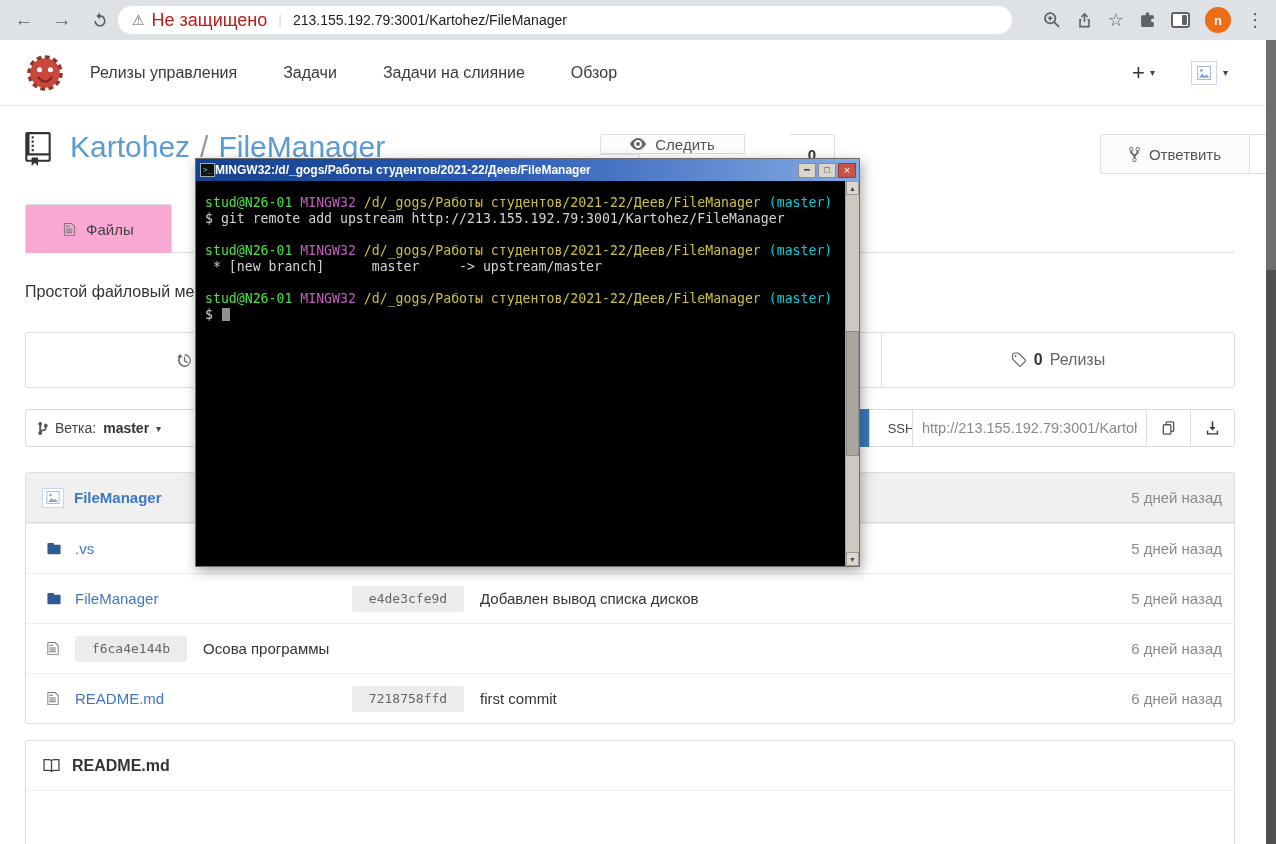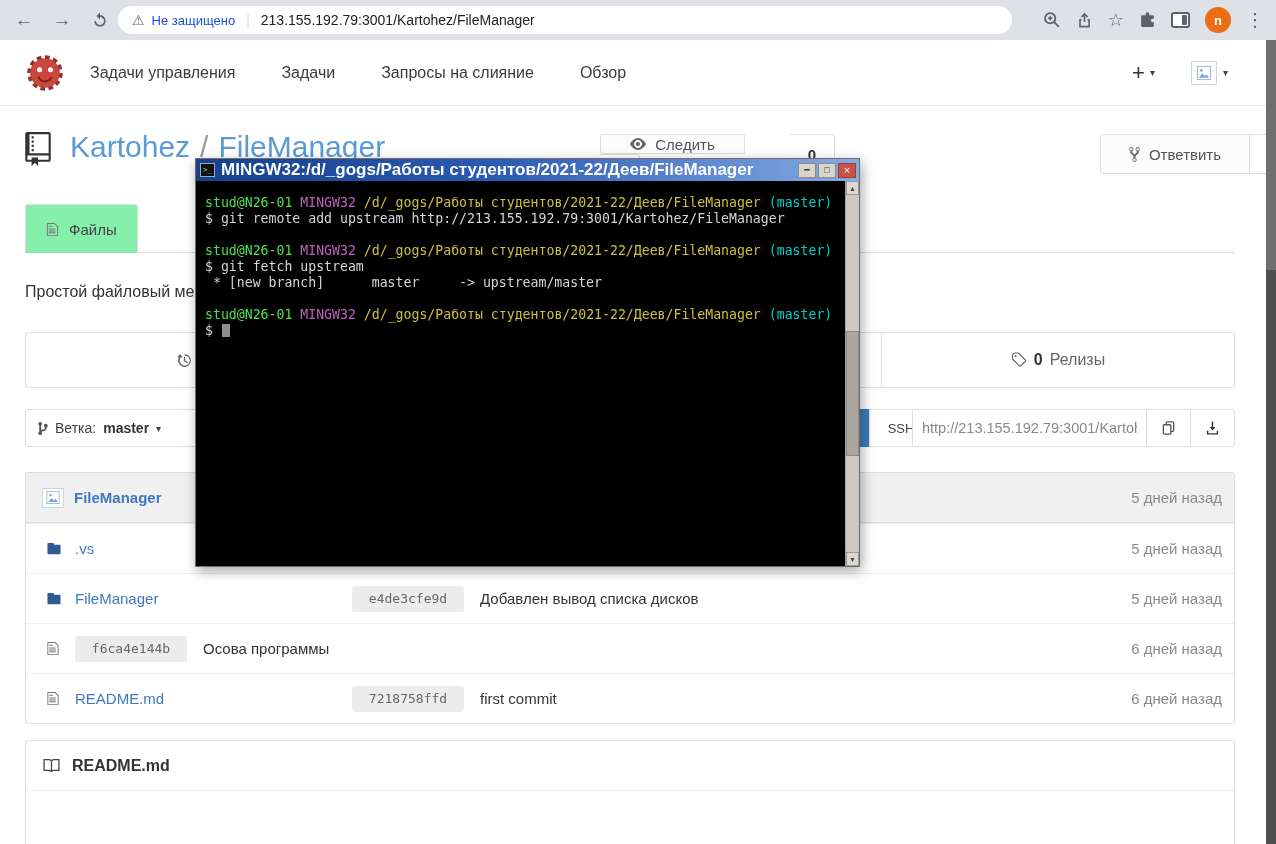--- a/index.html
+++ b/index.html
@@ -7,21 +7,21 @@
   body { font-family:"Liberation Sans","DejaVu Sans",sans-serif; background:#fff; }
   #page { position:relative; width:1276px; height:844px; background:#fff; overflow:hidden; }
   a { text-decoration:none; color:inherit; cursor:pointer; }
 
   
   .browser-bar { position:absolute; top:0; left:0; width:1276px; height:40px; background:#dee1e6; display:flex; align-items:center; z-index:5; }
   .bnav { display:flex; align-items:center; padding-left:10px; gap:10px; }
   .nav-btn { width:28px; height:28px; display:flex; align-items:center; justify-content:center; color:#5f6368; font-size:19px; border-radius:50%; }
   .addr { position:absolute; left:118px; top:6px; width:894px; height:28px; background:#fff; border-radius:14px; display:flex; align-items:center; padding:0 14px; gap:7px; }
   .warn-icon { color:#5f6368; font-size:14px; }
-  .sec-text { color:#1d4ed8; font-size:13px; white-space:nowrap; }
+  .sec-text { color:#b91c1c; font-size:18px; white-space:nowrap; }
   .addr-div { color:#dadce0; font-size:14px; margin:0 4px; }
   .url-text { color:#202124; font-size:14px; white-space:nowrap; }
   .bicons { position:absolute; right:0; top:0; height:40px; display:flex; align-items:center; gap:15px; padding-right:12px; }
   .bicon { display:flex; align-items:center; justify-content:center; color:#5f6368; }
   .star-glyph { font-size:18px; }
   .kebab { font-size:18px; letter-spacing:0; }
   .panel-icon { width:19px; height:16px; border:2px solid #5f6368; border-radius:3px; position:relative; background:#fff; }
   .panel-icon::after { content:""; position:absolute; right:1px; top:1px; bottom:1px; width:5px; background:#5f6368; border-radius:1px; }
   .profile-circle { width:26px; height:26px; border-radius:50%; background:#ec6d13; color:#fff; display:flex; align-items:center; justify-content:center; font-size:13px; font-weight:bold; }
 
@@ -45,21 +45,21 @@
   .btn-group { position:absolute; top:6px; height:40px; display:flex; }
   .g-watch { left:575px;flex-direction:column; }  .g-star { left:765px; }  .g-fork { left:1075px; }
   .act-btn { height:40px; background:#fcfcfc; border:1px solid #dedede; border-radius:3px 0 0 3px; display:flex; align-items:center; justify-content:center; gap:9px; color:#555; font-size:15px; padding:0 16px; }
   .act-count { height:40px; background:#fff; border:1px solid #dedede; border-left:none; border-radius:0 3px 3px 0; display:flex; align-items:center; justify-content:center; font-size:15px; font-weight:bold; color:#333; }
   .g-watch .act-btn { width:145px; } .g-watch .act-count { width:40px; }
   .g-star .act-btn { width:185px; } .g-star .act-count { width:45px; }
   .g-fork .act-btn { width:150px; } .g-fork .act-count { width:45px; }
 
   
   .tabs { position:absolute; top:204px; left:25px; width:1210px; height:49px; border-bottom:1px solid #ddd; }
-  .tab-active { position:absolute; left:0; top:0; height:50px; padding:0 20px; display:flex; align-items:center; gap:10px; background:#86efac; border:1px solid #ddd; border-bottom:1px solid #fff; border-radius:3px 3px 0 0; font-size:15px; color:#444; z-index:2; }
+  .tab-active { position:absolute; left:0; top:0; height:50px; padding:0 37px; display:flex; align-items:center; gap:10px; background:#f9a8d4; border:1px solid #ddd; border-bottom:1px solid #fff; border-radius:3px 3px 0 0; font-size:15px; color:#444; z-index:2; }
 
   .repo-desc { position:absolute; top:283px; left:25px; font-size:16px; color:#333; }
 
   
   .stats-bar { position:absolute; top:332px; left:25px; width:1210px; height:56px; border:1px solid #ddd; border-radius:3px; display:flex; }
   .stat-seg { flex:1; display:flex; align-items:center; justify-content:center; gap:7px; color:#666; font-size:16px; }
   .stat-seg + .stat-seg { border-left:1px solid #ddd; }
   .seg-commits { justify-content:flex-start; padding-left:150px; }
   .stat-count { font-weight:bold; color:#333; }
 
@@ -93,21 +93,21 @@
   .readme-title { font-size:16px; font-weight:bold; color:#333; }
 
   
   .page-scrollbar { position:absolute; top:40px; right:0; width:10px; height:804px; background:#505050; z-index:40; }
   .page-thumb { position:absolute; top:0; left:0; width:10px; height:230px; background:#6f6f6f; }
 
   
   .term { position:absolute; left:195px; top:158px; width:665px; height:409px; border:1px solid #6e6e6e; background:#000; z-index:50; box-shadow:2px 4px 12px rgba(0,0,0,0.35); }
   .term-title { position:absolute; top:0; left:0; right:0; height:22px; background:linear-gradient(90deg,#16418c 0%,#2a5ab4 45%,#85abe4 100%); display:flex; align-items:center; padding:0 3px 0 4px; }
   .term-icon { width:15px; height:14px; background:#111; border:1px solid #9ab; color:#7fe3c0; font-size:7px; line-height:12px; text-align:center; font-family:"DejaVu Sans Mono",monospace; flex:none; }
-  .term-title-text { color:#fff; font-size:17px; font-weight:bold; margin-left:6px; white-space:nowrap; overflow:hidden; flex:1; }
+  .term-title-text { color:#fff; font-size:12px; font-weight:bold; white-space:nowrap; overflow:hidden; flex:1; }
   .term-btns { display:flex; gap:2px; margin-left:6px; }
   .tbtn { width:18px; height:15px; background:#d9d5cd; border:1px solid #8f8b84; color:#333; font-size:9px; display:flex; align-items:center; justify-content:center; line-height:1; }
   .tbtn.close { background:#c85449; border-color:#a03a30; color:#fff; font-size:11px; }
   .term-body { position:absolute; top:22px; left:0; right:14px; bottom:0; background:#000; padding:14px 0 0 9px; overflow:hidden; font-family:"DejaVu Sans Mono","Liberation Mono",monospace; font-size:13.2px; color:#d4d4d4; }
   .tline { white-space:pre; min-height:16px; line-height:16px; }
   .c-green { color:#4be14b; } .c-mag { color:#c15fc1; } .c-yel { color:#cdc13f; } .c-cyan { color:#00cdcd; } .c-white { color:#d4d4d4; }
   .cursor { display:inline-block; width:8px; height:13px; background:#8f8f8f; margin-left:9px; vertical-align:-2px; }
   .term-scroll { position:absolute; top:22px; right:0; bottom:0; width:14px; background:#cdc9c1; border-left:1px solid #a8a49c; }
   .sb-arrow { position:absolute; left:0; width:13px; height:14px; background:#dcd8d0; border:1px solid #999; color:#444; font-size:7px; display:flex; align-items:center; justify-content:center; }
   .sb-up { top:0; } .sb-down { bottom:0; }
@@ -166,23 +166,23 @@
   <div class="gogs-nav">
     <span class="logo">
         <svg viewBox="0 0 36 36" width="38" height="38">
           <circle cx="18" cy="18" r="14" fill="#c9473d"></circle>
           <circle cx="18" cy="18" r="15.2" fill="none" stroke="#93312a" stroke-width="3.2" stroke-dasharray="4.5 3.4"></circle>
           <circle cx="12.8" cy="15" r="2.4" fill="#fff"></circle>
           <circle cx="23.2" cy="15" r="2.4" fill="#fff"></circle>
           <path d="M11.5 21.5c2 3.2 4.7 4.6 6.5 4.6s4.5-1.4 6.5-4.6" fill="none" stroke="#7a241d" stroke-width="2"></path>
         </svg>
       </span>
-    <a class="nav-item">Задачи управления</a>
+    <a class="nav-item">Релизы управления</a>
     <a class="nav-item">Задачи</a>
-    <a class="nav-item">Запросы на слияние</a>
+    <a class="nav-item">Задачи на слияние</a>
     <a class="nav-item">Обзор</a>
     <div class="nav-right">
       <span class="plus-group">
           <span class="plus-glyph">+</span>
           <span class="caret">▾</span>
         </span>
       <span class="avatar-wrap">
           <span class="avatar-box">
             <svg viewBox="0 0 16 16" width="16" height="14">
               <rect x="0.5" y="0.5" width="15" height="15" fill="#fff" stroke="#9ab2d4"></rect>
@@ -364,21 +364,20 @@
         <span class="tbtn">━</span>
         <span class="tbtn">□</span>
         <span class="tbtn close">×</span>
       </span>
     </div>
     <div class="term-body">
 <div class="tline"><span class="c-green">stud@N26-01</span> <span class="c-mag">MINGW32</span> <span class="c-yel">/d/_gogs/Работы студентов/2021-22/Деев/FileManager</span> <span class="c-cyan">(master)</span></div>
 <div class="tline c-white">$ git remote add upstream http://213.155.192.79:3001/Kartohez/FileManager</div>
 <div class="tline"></div>
 <div class="tline"><span class="c-green">stud@N26-01</span> <span class="c-mag">MINGW32</span> <span class="c-yel">/d/_gogs/Работы студентов/2021-22/Деев/FileManager</span> <span class="c-cyan">(master)</span></div>
-<div class="tline c-white">$ git fetch upstream</div>
 <div class="tline c-white"> * [new branch]      master     -&gt; upstream/master</div>
 <div class="tline"></div>
 <div class="tline"><span class="c-green">stud@N26-01</span> <span class="c-mag">MINGW32</span> <span class="c-yel">/d/_gogs/Работы студентов/2021-22/Деев/FileManager</span> <span class="c-cyan">(master)</span></div>
 <div class="tline"><span class="c-white">$</span><span class="cursor"></span></div>
     </div>
     <div class="term-scroll">
       <span class="sb-arrow sb-up">▲</span>
       <span class="sb-thumb"></span>
       <span class="sb-arrow sb-down">▼</span>
     </div>

